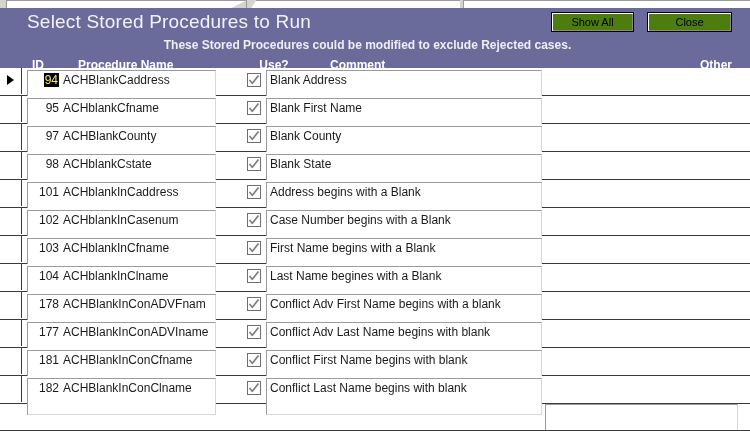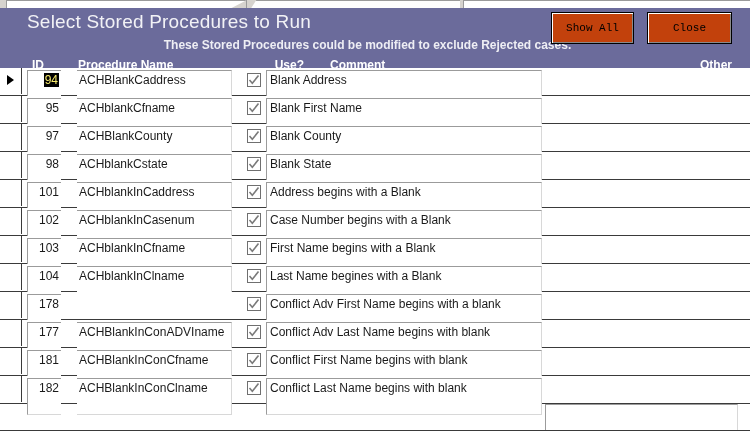--- a/index.html
+++ b/index.html
@@ -74,25 +74,25 @@
     font-size: 12px;
     font-weight: bold;
     color: #eeeef4;
     white-space: nowrap;
   }
 
   
   .hbtn {
     position: absolute;
     top: 4px;
-    height: 32px;
-    background: #c2410c;
+    height: 20px;
+    background: #4d7c0f;
     border: 1px solid #000000;
     box-shadow: inset 1px 1px 0 #ffffff, inset -1px -1px 0 #8a8a8a;
-    font-family: Liberation Mono, monospace;
+    font-family: Liberation Sans, sans-serif;
     font-size: 11px;
     color: #000000;
     text-align: center;
     line-height: 18px;
     cursor: default;
     padding: 0;
   }
   .hbtn.show-all { left: 551px; width: 83px; }
   .hbtn.close    { left: 647px; width: 85px; }
 
@@ -100,21 +100,21 @@
   .colhdr {
     position: absolute;
     top: 50px;
     font-size: 12px;
     font-weight: bold;
     color: #ffffff;
     white-space: nowrap;
   }
   .colhdr.id     { left: 32px;  width: 30px;  text-align: left; }
   .colhdr.name   { left: 78px;  width: 160px; text-align: left; }
-  .colhdr.use    { left: 244px; width: 60px;  text-align: right; }
+  .colhdr.use    { left: 244px; width: 60px;  text-align: center; }
   .colhdr.comment{ left: 330px; width: 200px; text-align: left; }
   .colhdr.other  { left: 552px; width: 180px; text-align: right; }
 
   
   .grid {
     position: absolute;
     left: 0;
     top: 68px;
     width: 750px;
     height: 363px;
@@ -159,21 +159,21 @@
     white-space: nowrap;
   }
   .fld.id {
     left: 27px;
     width: 34px;
     text-align: right;
     padding-right: 2px;
     border-right: none;
   }
   .fld.name {
-    left: 77px;
+    left: 61px;
     width: 155px;
     padding-left: 2px;
     border-left: none;
   }
   .fld.comment {
     left: 266px;
     width: 276px;
     padding-left: 3px;
   }
   .fld.other {
@@ -333,20 +333,21 @@
           <svg width="12" height="12" viewBox="0 0 12 12">
             <path d="M1.5 6 L4.3 9.2 L10.5 1.6" fill="none" stroke="#7a7a7a" stroke-width="1.6"></path>
           </svg>
         </div>
         <div class="fld comment">Last Name begines with a Blank</div>
         <div class="fld other"></div>
       </div>
       <div class="row">
         <div class="sel-col"></div>
         <div class="fld id">178</div>
+        <div class="fld name">ACHBlankInConADVFnam</div>
         <div class="chk">
           <svg width="12" height="12" viewBox="0 0 12 12">
             <path d="M1.5 6 L4.3 9.2 L10.5 1.6" fill="none" stroke="#7a7a7a" stroke-width="1.6"></path>
           </svg>
         </div>
         <div class="fld comment">Conflict Adv First Name begins with a blank</div>
         <div class="fld other"></div>
       </div>
       <div class="row">
         <div class="sel-col"></div>

